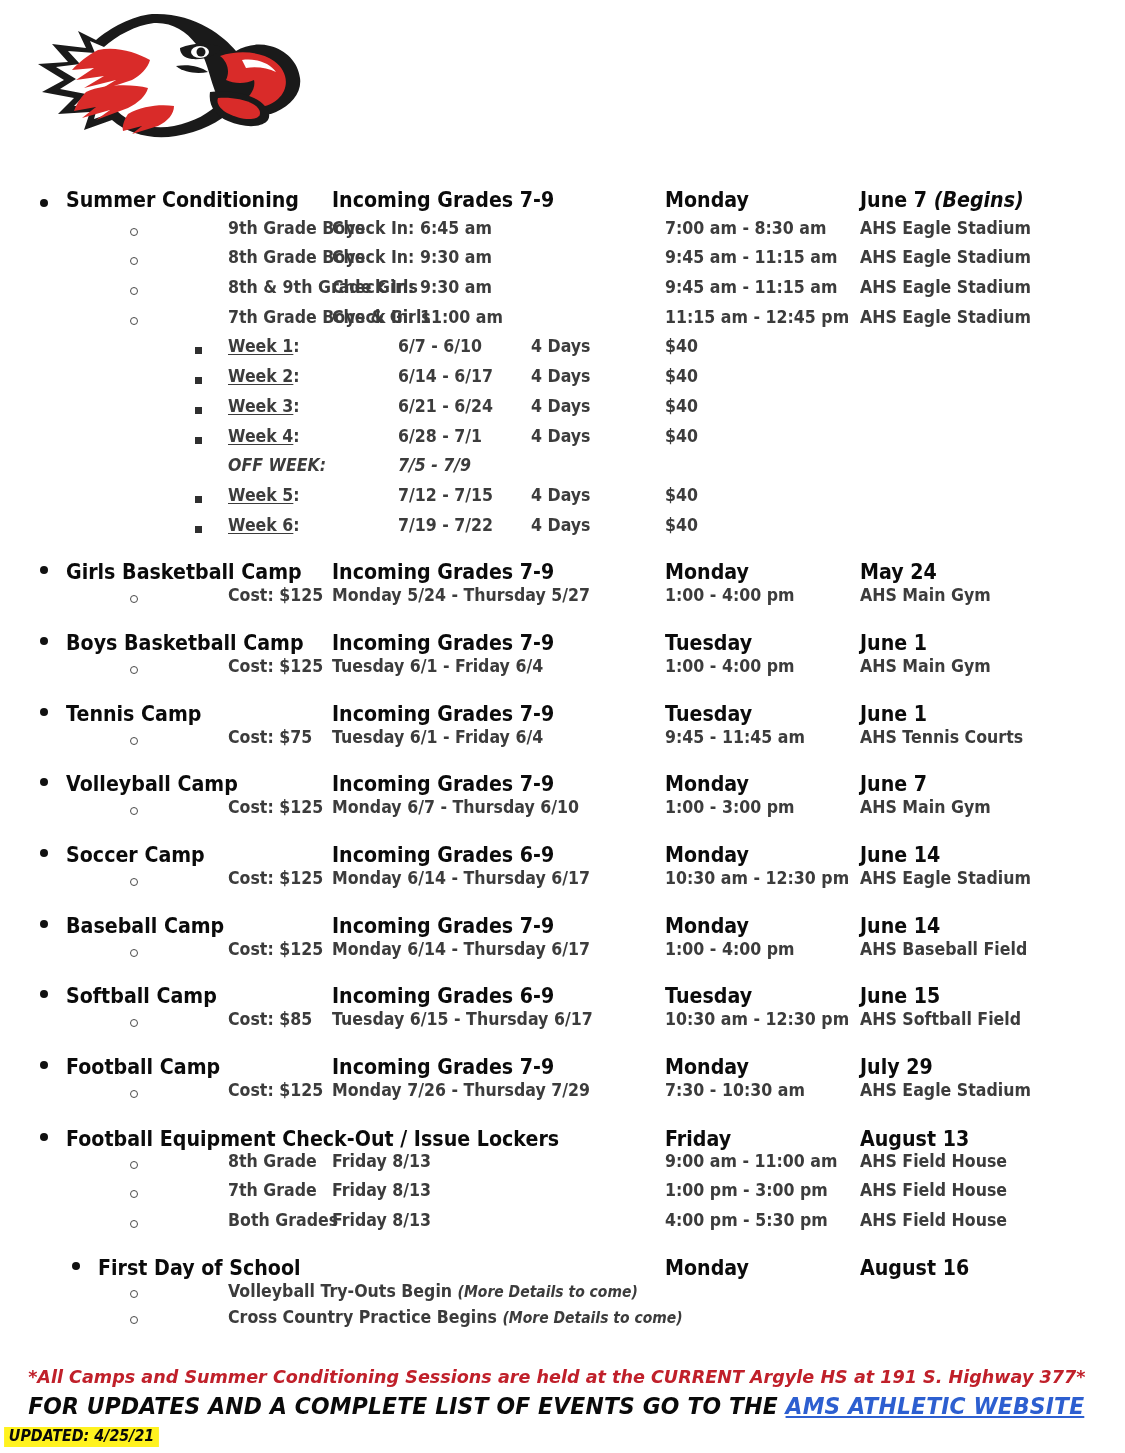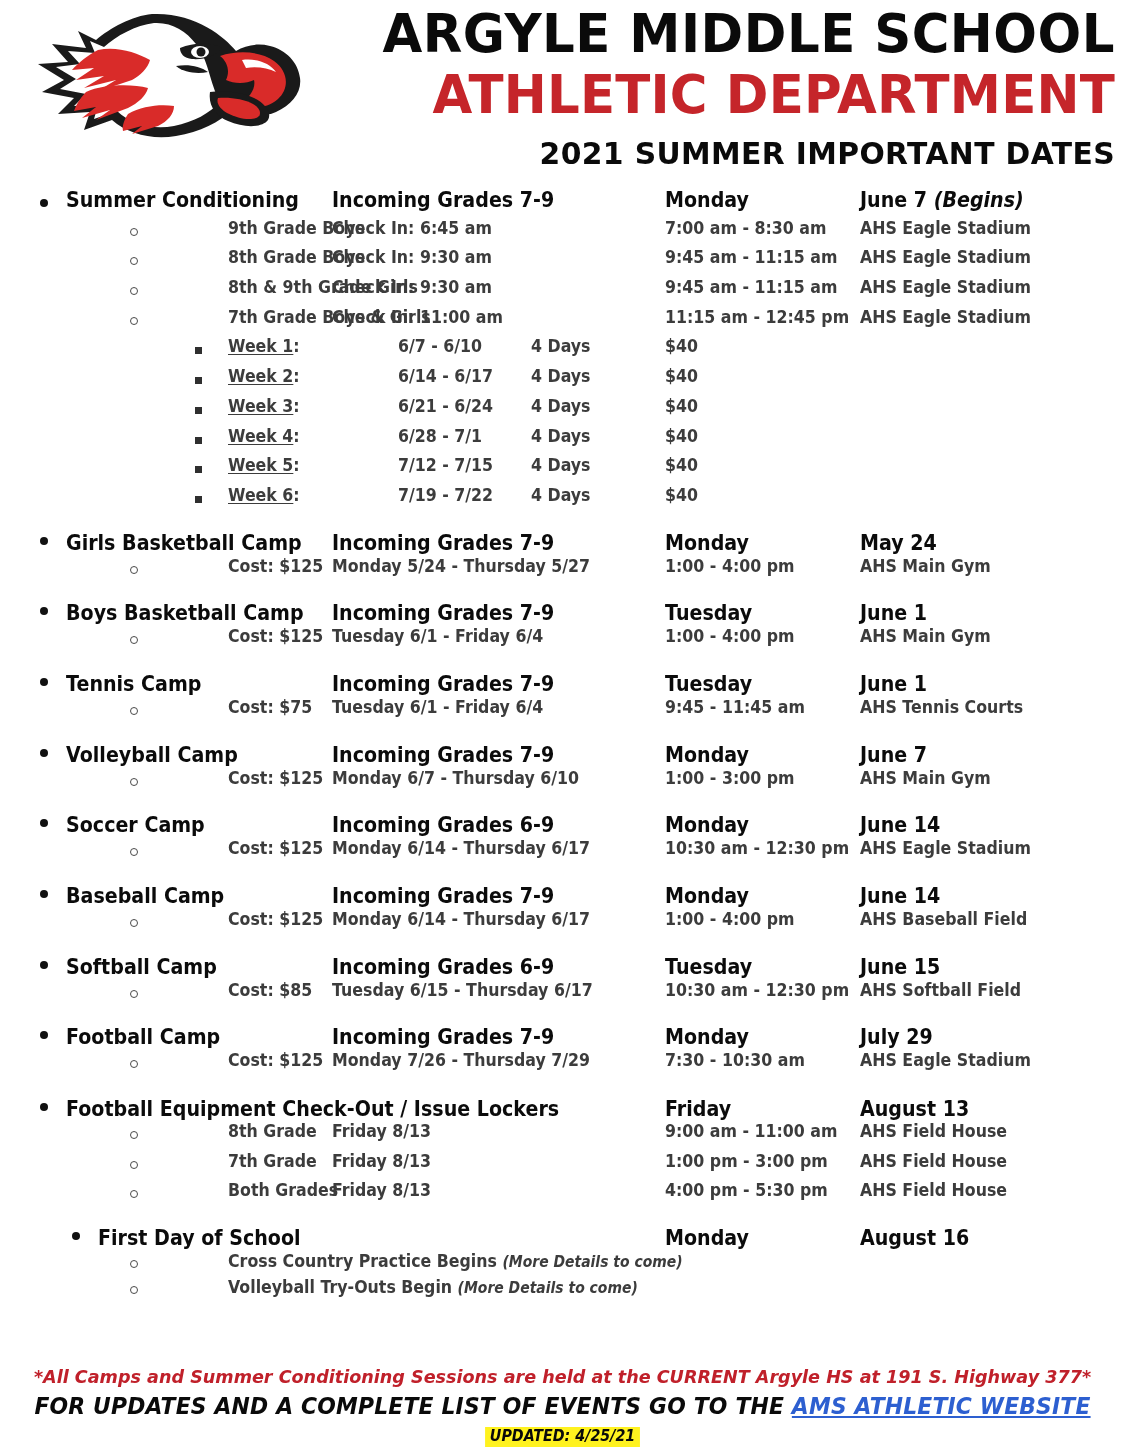--- a/index.html
+++ b/index.html
@@ -111,21 +111,21 @@
   .cBwk{ left:398px; }
   .cC{ left:531px; }
   .cD{ left:665px; }
   .cE{ left:860px; }
   .cFE2{ left:332px; }
 
   
   .footer{
     position:absolute;
     left:0; right:0; bottom:6px;
-    text-align:center;
+    text-align:left;
   }
   .f1{
     font-family:"DejaVu Sans", sans-serif;
     font-weight:700; font-style:italic;
     font-size:18.5px; color:#C0202A;
     line-height:26px;
     transform:scaleX(0.95);
     white-space:nowrap;
   }
   .f2{
@@ -179,25 +179,20 @@
         <path fill="#D92B29" d="M194 92 C 206 91, 220 93, 229 98 C 236 102, 238 108, 234 111 C 228 115, 214 113, 203 107 C 196 103, 192 97, 194 92 Z"></path>
 
         <path fill="#1a1a1a" d="M156 42 C 170 36, 188 36, 198 42 C 192 50, 180 54, 168 53 C 160 52, 156 48, 156 42 Z"></path>
         <ellipse cx="176" cy="46" rx="9" ry="6" fill="#ffffff"></ellipse>
         <ellipse cx="177" cy="46" rx="4.5" ry="4.5" fill="#1a1a1a"></ellipse>
         <path fill="#1a1a1a" d="M152 60 C 164 58, 176 60, 184 66 C 174 68, 160 67, 152 60 Z"></path>
       </g>
     </svg>
   </div>
 
-  <div class="title-block">
-    <div class="t1">ARGYLE MIDDLE SCHOOL</div>
-    <div class="t2">ATHLETIC DEPARTMENT</div>
-    <div class="t3">2021 SUMMER IMPORTANT DATES</div>
-  </div>
 </div>
 
 <div class="content">
 
   <div class="row">
     <span class="b-disc" style="left:40px; top:11px;"></span>
     <span class="cell lvl1 cA">Summer Conditioning</span>
     <span class="cell hdrcol cB">Incoming Grades 7-9</span>
     <span class="cell hdrcol cD">Monday</span>
     <span class="cell hdrcol cE"><span>June 7 </span><span class="ital">(Begins)</span></span>
@@ -254,20 +249,24 @@
     <span class="cell lvl3 cD">$40</span>
   </div>
   <div class="row">
     <span class="b-sq" style="left:195px; top:11px;"></span>
     <span class="cell lvl3 cA3"><span class="u-week">Week 4</span><span>:</span></span>
     <span class="cell lvl3 cBwk">6/28 - 7/1</span>
     <span class="cell lvl3 cC">4 Days</span>
     <span class="cell lvl3 cD">$40</span>
   </div>
 
+  <div class="row">
+    <span class="cell lvl3 ital cA3">OFF WEEK:</span>
+    <span class="cell lvl3 ital cBwk">7/5 - 7/9</span>
+  </div>
 
   <div class="row">
     <span class="b-sq" style="left:195px; top:11px;"></span>
     <span class="cell lvl3 cA3"><span class="u-week">Week 5</span><span>:</span></span>
     <span class="cell lvl3 cBwk">7/12 - 7/15</span>
     <span class="cell lvl3 cC">4 Days</span>
     <span class="cell lvl3 cD">$40</span>
   </div>
   <div class="row">
     <span class="b-sq" style="left:195px; top:11px;"></span>
@@ -427,25 +426,25 @@
   </div>
 
   <div class="row gap">
     <span class="b-disc" style="left:72px; top:22px;"></span>
     <span class="cell lvl1" style="left:98px; top:16px;">First Day of School</span>
     <span class="cell hdrcol cD" style="top:16px;">Monday</span>
     <span class="cell hdrcol cE" style="top:16px;">August 16</span>
   </div>
   <div class="row" style="height:26px;">
     <span class="b-circ" style="left:130px; top:9px;"></span>
-    <span class="cell lvl2 cA3"><span>Cross Country Practice Begins </span><span class="ital" style="font-size:15px;">(More Details to come)</span></span>
+    <span class="cell lvl2 cA3"><span>Volleyball Try-Outs Begin </span><span class="ital" style="font-size:15px;">(More Details to come)</span></span>
   </div>
   <div class="row" style="height:26px;">
     <span class="b-circ" style="left:130px; top:9px;"></span>
-    <span class="cell lvl2 cA3"><span>Volleyball Try-Outs Begin </span><span class="ital" style="font-size:15px;">(More Details to come)</span></span>
+    <span class="cell lvl2 cA3"><span>Cross Country Practice Begins </span><span class="ital" style="font-size:15px;">(More Details to come)</span></span>
   </div>
 
 </div>
 
 <div class="footer">
   <div class="f1">*All Camps and Summer Conditioning Sessions are held at the CURRENT Argyle HS at 191 S. Highway 377*</div>
   <div class="f2">
     <span>FOR UPDATES AND A COMPLETE LIST OF EVENTS GO TO THE </span><span class="lnk">AMS ATHLETIC WEBSITE</span>
   </div>
   <div><span class="f3">UPDATED: 4/25/21</span></div>

